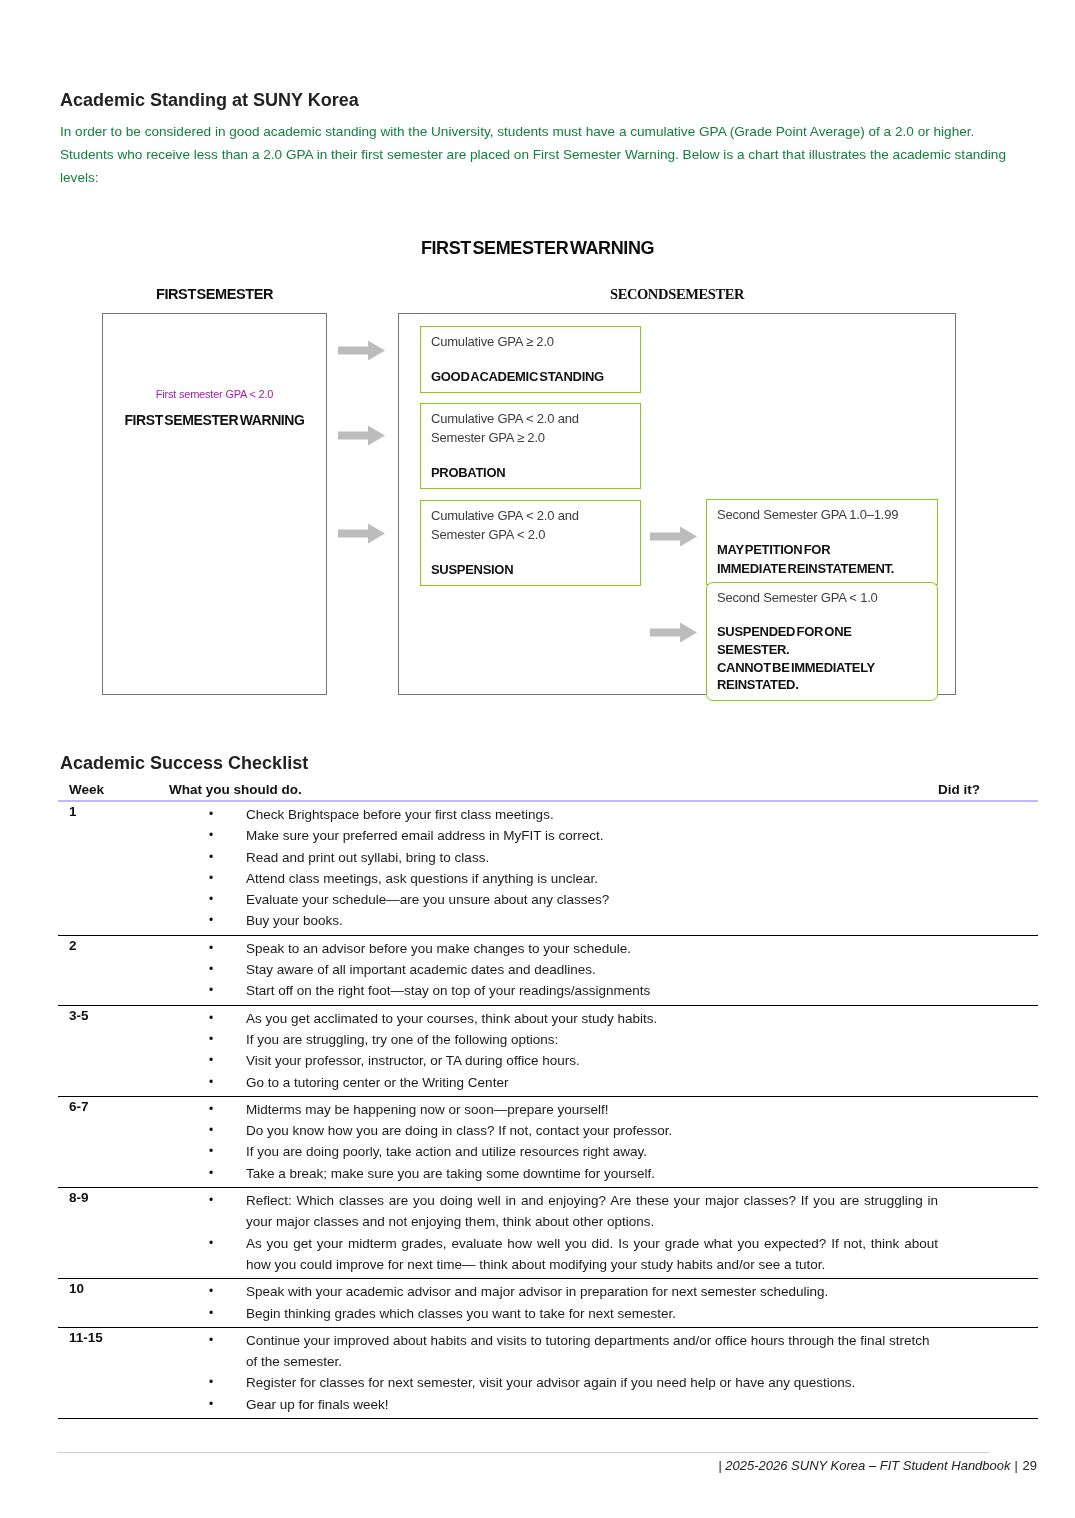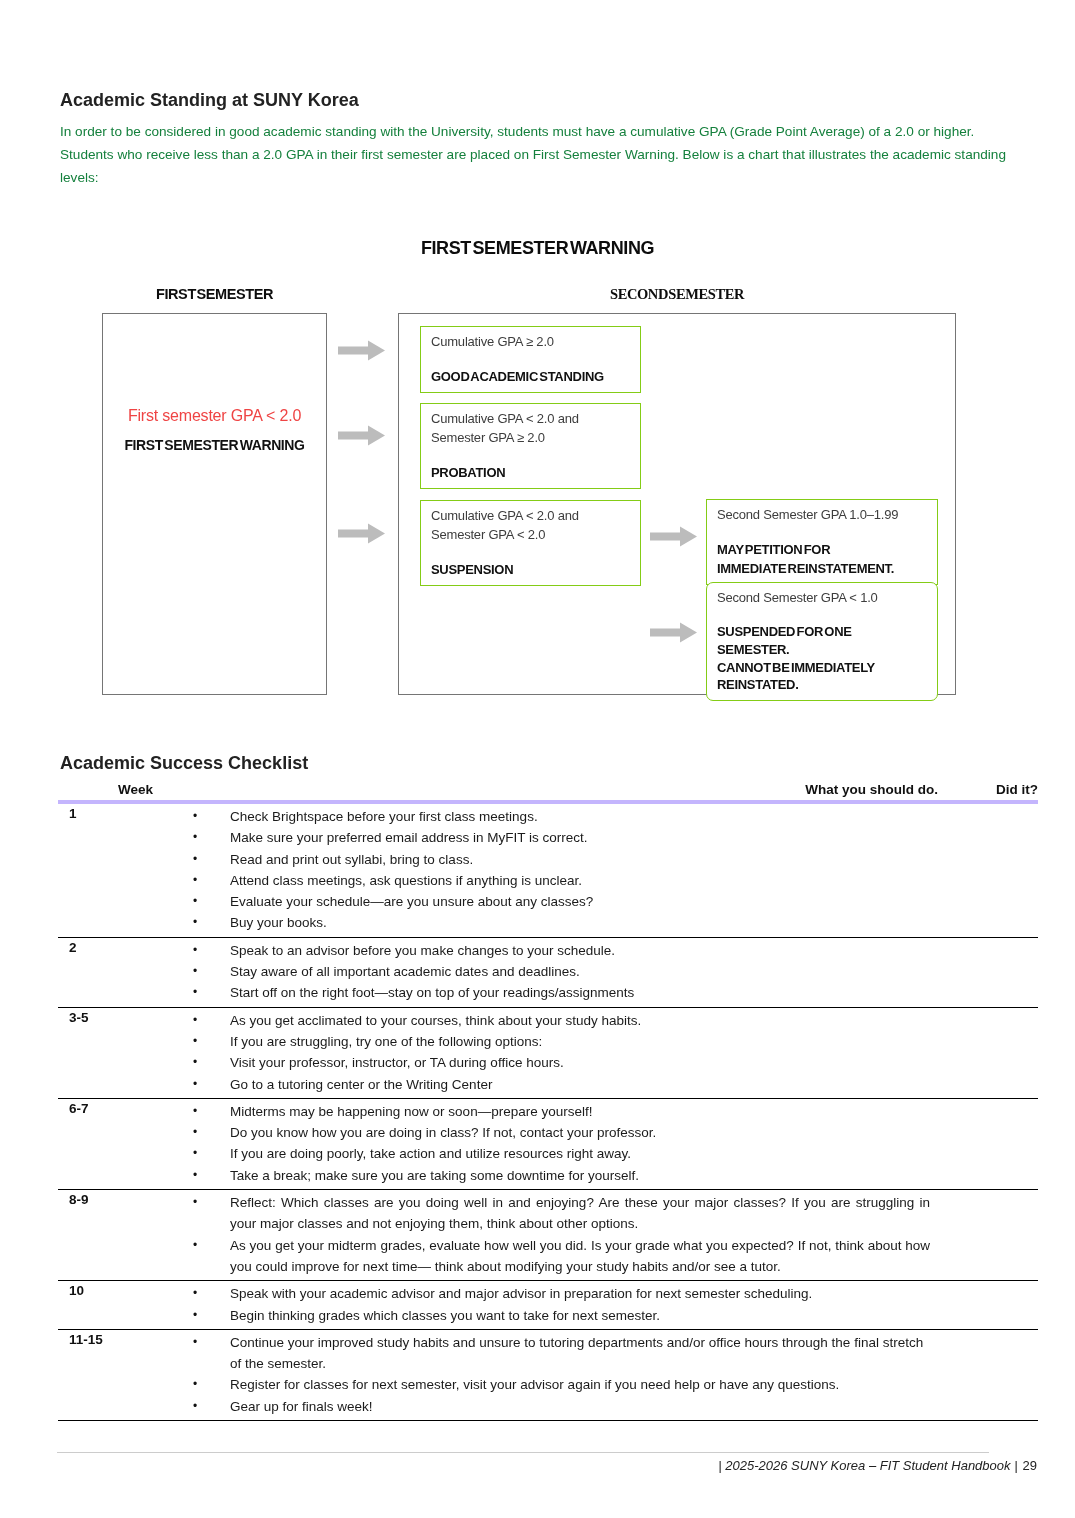--- a/index.html
+++ b/index.html
@@ -26,43 +26,43 @@
   }
   .colhead{
     top:286px;text-align:center;
     font-size:14.5px;font-weight:700;color:#0d0d0d;
     letter-spacing:-0.4px;word-spacing:-3px;
   }
   .bigbox{
     border:1px solid #757575;background:#fff;box-sizing:border-box;
   }
   .leftbox{left:102px;top:313px;width:225px;height:382px;text-align:center;}
-  .lb-cond{margin-top:93px;font-size:16px;color:#ef4444;letter-spacing:-0.2px;}
+  .lb-cond{margin-top:74px;font-size:11px;color:#a21caf;letter-spacing:-0.2px;}
   .lb-stat{margin-top:12px;font-size:14px;font-weight:700;color:#111;letter-spacing:-0.4px;word-spacing:-2px;}
   .outerbox{left:398px;top:313px;width:558px;height:382px;}
   .ibox{
     position:absolute;border:1px solid #84cc16;background:#fff;
     box-sizing:border-box;padding:5px 10px 6px 10px;
   }
   .cond{
     font-size:13px;line-height:19px;color:#3d3d3d;
     white-space:pre-line;letter-spacing:-0.2px;
   }
   .stat{
     font-size:13px;line-height:19px;color:#111;font-weight:700;
     white-space:pre-line;letter-spacing:-0.3px;word-spacing:-2px;margin-top:16px;
   }
   .tight .stat{line-height:17.8px;}
   .arrow{position:absolute;width:48px;height:21px;}
   
   .tablewrap{left:58px;top:782px;width:980px;font-size:13.5px;}
-  .thead{display:flex;border-bottom:4px solid #c4b5fd;padding-bottom:3px;font-weight:700;color:#111;text-align:right;}
+  .thead{display:flex;border-bottom:2px solid #c4b5fd;padding-bottom:3px;font-weight:700;color:#111;}
   .trow{display:flex;border-bottom:1.3px solid #000;padding:2px 0 3px 0;}
   .tweek{flex:0 0 95px;box-sizing:border-box;padding-left:11px;font-weight:700;color:#111;}
-  .titems{flex:1 1 auto;min-width:0;}
+  .titems{flex:1 1 auto;min-width:0;margin-left:16px;}
   .tdid{flex:0 0 100px;}
   .titem{display:flex;line-height:21.3px;padding-left:40px;}
   .bullet{flex:0 0 37px;font-size:12px;color:#111;}
   .titem .txt{flex:0 1 auto;max-width:700px;color:#1b1b1b;}
   .justify .txt{text-align:justify;}
   
   .footrule{left:57px;top:1452px;width:932px;border-top:1.5px solid #cccccc;height:0;}
   .foottext{left:400px;right:38px;top:1458px;text-align:right;font-size:13px;color:#222;}
   .foottext .it{font-style:italic;}
   .foottext .pg{font-style:normal;margin-left:5px;}
@@ -268,21 +268,21 @@
           </div>
       </div>
       <div class="tdid"></div>
     </div>
 
     <div class="trow">
       <div class="tweek">11-15</div>
       <div class="titems">
         <div class="titem">
             <span class="bullet">•</span>
-            <span class="txt">Continue your improved study habits and unsure to tutoring departments and/or office hours through the final stretch of the semester.</span>
+            <span class="txt">Continue your improved about habits and visits to tutoring departments and/or office hours through the final stretch of the semester.</span>
           </div>
         <div class="titem">
             <span class="bullet">•</span>
             <span class="txt">Register for classes for next semester, visit your advisor again if you need help or have any questions.</span>
           </div>
         <div class="titem">
             <span class="bullet">•</span>
             <span class="txt">Gear up for finals week!</span>
           </div>
       </div>

